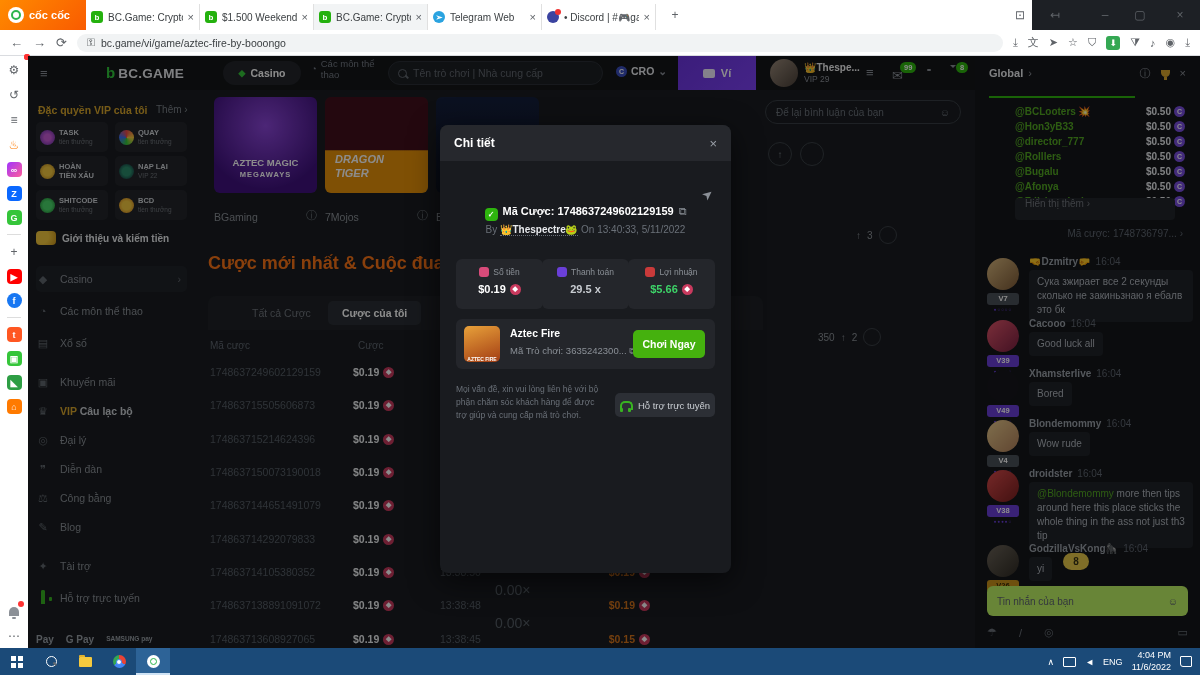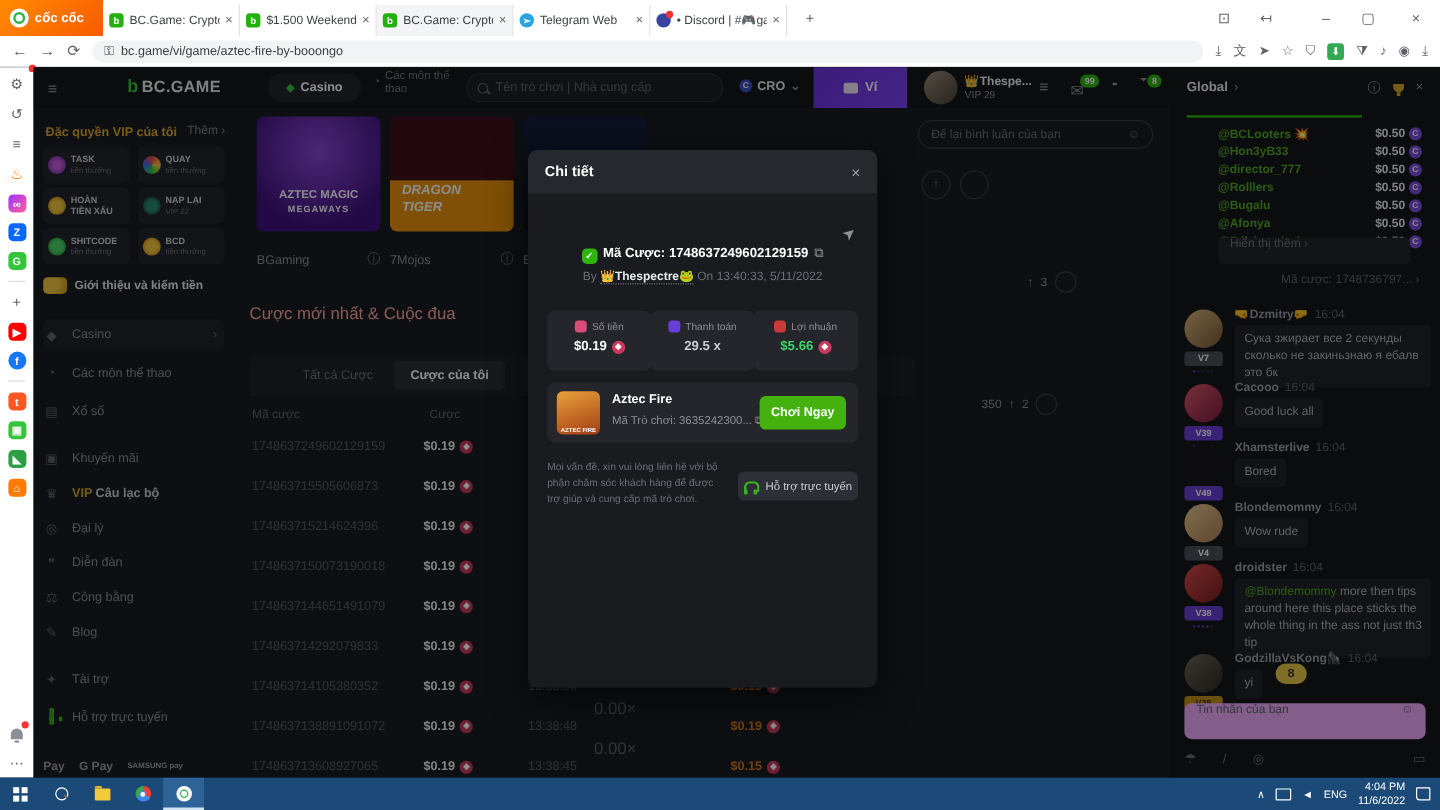--- a/index.html
+++ b/index.html
@@ -1,19 +1,19 @@
 <!DOCTYPE html>
 <html><head>
 <meta charset="utf-8">
 <style>
   html,body{margin:0;padding:0}
   body{width:1200px;height:675px;overflow:hidden;font-family:"Liberation Sans",sans-serif;background:#1d2025;position:relative}
   .ab{position:absolute}
   
-  #tabstrip{left:0;top:0;width:1200px;height:30px;background:#fff;border-bottom:6px solid #8b5cf6}
+  #tabstrip{left:0;top:0;width:1032px;height:30px;background:#fff;border-bottom:6px solid #8b5cf6}
   #brand{left:0;top:0;width:86px;height:30px;background:linear-gradient(135deg,#ff8a00,#f95b00);display:flex;align-items:center;gap:5px;padding-left:8px;box-sizing:border-box}
   #brand .logo{width:16px;height:16px;border-radius:50%;background:#fff;position:relative}
   #brand .logo:before{content:"";position:absolute;left:3px;top:3px;width:6px;height:6px;border-radius:50%;border:2px solid #2db54d}
   #brand span{color:#fff;font-weight:bold;font-size:11px}
   .tab{top:4px;height:26px;width:114px;background:#fff;border-right:1px solid #e0e0e0;display:flex;align-items:center;gap:5px;padding:0 5px;box-sizing:border-box}
   .tab.active{background:#f2f4f5}
   .tab .ttl{flex:1;font-size:10px;color:#3c4043;white-space:nowrap;overflow:hidden}
   .tab .x{font-size:11px;color:#5f6368}
   .fav{width:12px;height:12px;border-radius:3px;flex:none;display:flex;align-items:center;justify-content:center;color:#fff;font-size:8px;font-weight:bold}
   .fav.bc{background:#24b10e}
@@ -82,21 +82,21 @@
   .gcard{top:41px;width:103px;height:96px;border-radius:6px;overflow:hidden}
   .gc1{background:radial-gradient(circle at 50% 30%,#8b46d8,#40127e 75%)}
   .gc2{background:linear-gradient(180deg,#43101c 55%,#e8920a 56%)}
   .gc3{background:linear-gradient(180deg,#15203d,#0c1220)}
   .gtxt{position:absolute;left:0;right:0;text-align:center;color:#fff;font-weight:bold}
   .prov{top:147px;height:20px;display:flex;align-items:flex-end;font-size:10.5px;color:#8b9097}
   .icirc{margin-left:auto;color:#6a7078;font-size:11px}
   #cmt{left:737px;top:44px;width:196px;height:24px;border:1px solid #383d44;border-radius:13px;background:#1a1d22;display:flex;align-items:center;padding:0 10px;box-sizing:border-box;font-size:10px;color:#6a7078}
   .circb{width:22px;height:22px;border-radius:50%;border:1px solid #3a3f46;display:flex;align-items:center;justify-content:center;color:#7c828a;font-size:10px}
   .likerow{display:flex;align-items:center;gap:6px;color:#8b9097;font-size:10px}
-  #bheading{left:180px;top:197px;font-size:14px;font-weight:normal;color:#fca5a5}
+  #bheading{left:180px;top:197px;font-size:18px;font-weight:bold;color:#f97316}
   #btabs{left:180px;top:240px;width:555px;height:34px;background:#1f2227;border-radius:8px 8px 0 0}
   .btab{top:5px;height:24px;display:flex;align-items:center;justify-content:center;font-size:10.5px;color:#70757c;border-radius:5px;padding:0 14px}
   .btab.act{background:#2b2f35;color:#fff;font-weight:bold}
   .bhdr{top:284px;font-size:10px;color:#5f6670}
   .brow{left:182px;width:440px;height:33px}
   .brow .cid{position:absolute;left:0;top:10px;width:138px;font-size:10.5px;color:#565d66;white-space:nowrap;overflow:hidden}
   .brow .cbet{position:absolute;left:143px;top:10px;font-size:10.5px;color:#eceef0;font-weight:bold;display:flex;gap:4px;align-items:center}
   .brow .ctime{position:absolute;left:230px;top:10px;font-size:10.5px;color:#565d66}
   .brow .cpay{position:absolute;left:285px;top:26px;font-size:14px;color:#565d66}
   .brow .cprof{position:absolute;right:0;top:10px;font-size:10.5px;font-weight:bold;color:#d4731c;display:flex;gap:4px;align-items:center}
@@ -139,21 +139,21 @@
   .msg{left:12px;width:206px}
   .msg .av{position:absolute;left:0;top:2px;width:32px;height:32px;border-radius:50%}
   .msg .vb{position:absolute;left:0;top:37px;width:32px;height:12px;border-radius:3px;color:#fff;font-size:7.5px;font-weight:bold;text-align:center;line-height:12px}
   .vb.grey{background:#4a5058}.vb.purple{background:#6a3fd8}.vb.gold{background:#c9931a;color:#3a2c05}
   .msg .dots{position:absolute;left:0;top:51px;width:32px;font-size:4.5px;color:#6a3fd8;letter-spacing:1px;text-align:center}
   .msg .mh{margin-left:42px;font-size:10px;color:#9aa0a8;font-weight:bold}
   .msg .mh .mtime{color:#5f6670;font-weight:normal;margin-left:5px}
   .msg .bub{display:inline-block;margin-left:42px;margin-top:3px;background:#202329;border-radius:4px;padding:5px 8px;font-size:10px;color:#aeb4bb;line-height:1.4;max-width:150px}
   .mention{color:#53a822}
   #newpill{left:88px;top:497px;width:26px;height:17px;background:#e8c94a;border-radius:9px;color:#3a3415;font-weight:bold;font-size:10px;text-align:center;line-height:17px;z-index:5}
-  #cinput{left:12px;top:530px;width:201px;height:30px;background:#f0abfc;border-radius:6px;display:flex;padding:0 10px;box-sizing:border-box;font-size:10px;color:#5f6670}
+  #cinput{left:12px;top:530px;width:201px;height:30px;background:#bef264;border-radius:6px;display:flex;align-items:center;padding:0 10px;box-sizing:border-box;font-size:10px;color:#5f6670}
   #ctools{left:12px;top:570px;width:201px;display:flex;gap:22px;color:#6a7078;font-size:11px;align-items:center}
   
   #task{left:0;top:648px;width:1200px;height:27px;background:#1b4a78;display:flex;align-items:center}
   .tbi{width:34px;height:27px;display:flex;align-items:center;justify-content:center;flex:none}
   .tbi.act{background:#2d6397;box-shadow:inset 0 -2px 0 #cfe3f5}
   .win{width:12px;height:12px;display:grid;grid-template-columns:5px 5px;grid-template-rows:5px 5px;gap:2px}
   .win i{background:#fff}
   .folder{width:13px;height:10px;background:#f5c93e;border-radius:1px;position:relative}
   .folder:before{content:"";position:absolute;left:0;top:-2px;width:6px;height:2px;background:#e0b12e;border-radius:1px 1px 0 0}
   .chrome{width:13px;height:13px;border-radius:50%;background:conic-gradient(#ea4335 0 33%,#4285f4 0 66%,#34a853 0);position:relative}

